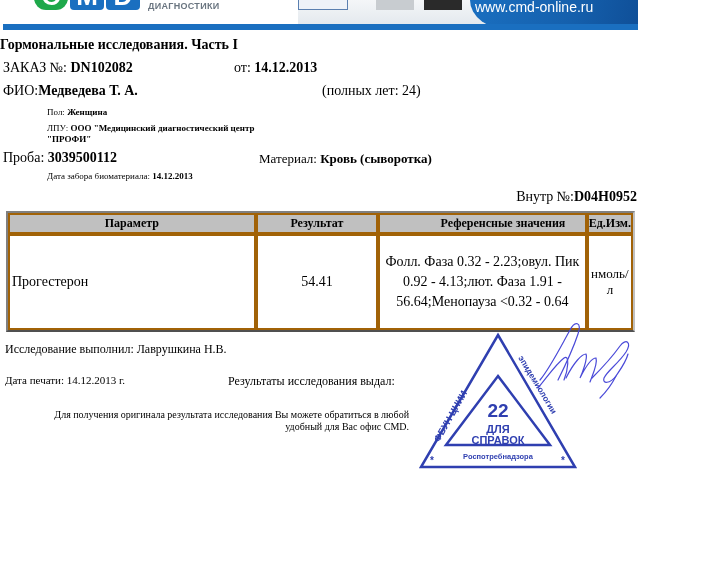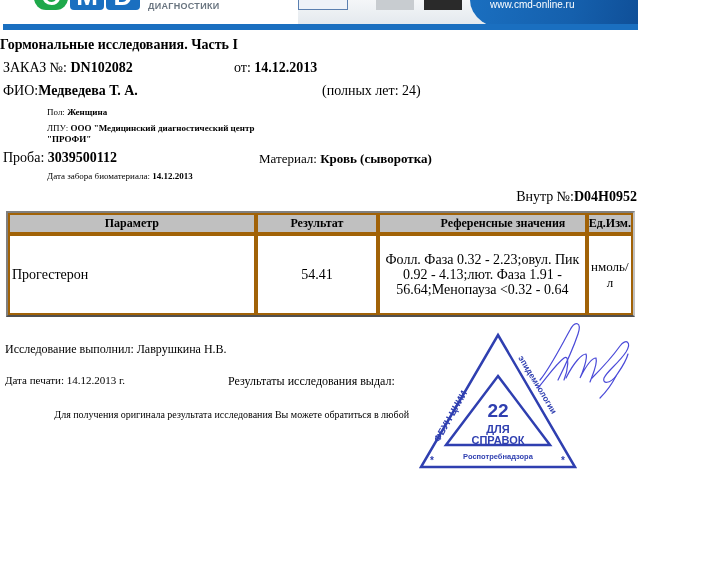--- a/index.html
+++ b/index.html
@@ -11,33 +11,33 @@
     .logo { position: absolute; left: 34px; top: -14px; height: 28px; display: flex; }
     .logo .blk { width: 34px; height: 24px; margin-right: 2px; border-radius: 0 0 4px 4px; color: #fff; font-family: "Liberation Sans", sans-serif; font-weight: bold; font-size: 26px; line-height: 20px; text-align: center; overflow: hidden; }
     .logo .g { background: #1ea84a; border-radius: 0 0 12px 12px; }
     .logo .b { background: #1a6fc0; }
     .logo-sub { position: absolute; left: 148px; top: 1px; font-family: "Liberation Sans", sans-serif; font-weight: bold; font-size: 9px; color: #6a7580; letter-spacing: 0.3px; }
     .devices { position: absolute; left: 298px; top: 0; width: 200px; height: 24px; background: linear-gradient(180deg,#f4f6f8,#e4e9ee); }
     .devices .d1 { position: absolute; left: 0; top: 0; width: 50px; height: 10px; border: 1px solid #5a7fb0; border-top: none; background: #eef2f8; }
     .devices .d2 { position: absolute; left: 78px; top: 0; width: 38px; height: 10px; background: #c8ccd0; }
     .devices .d3 { position: absolute; left: 126px; top: 0; width: 38px; height: 10px; background: #2a2a2a; }
     .blue-wedge { position: absolute; left: 470px; top: 0; width: 168px; height: 30px; background: linear-gradient(100deg,#1a6fc0 0%,#1560ad 60%,#0f4f98 100%); border-bottom-left-radius: 40px 30px; }
-    .url { position: absolute; left: 490px; top: -1px; font-family: "Liberation Sans", sans-serif; font-size: 10px; color: #ffffff; }
+    .url { position: absolute; left: 475px; top: -1px; font-family: "Liberation Sans", sans-serif; font-size: 14px; color: #ffffff; }
 
     .title { position: absolute; left: 0; width: 640px; top: 37px; text-align: left; font-weight: bold; font-size: 14px; }
     .t14 { position: absolute; font-size: 14px; white-space: nowrap; }
     .t9 { position: absolute; font-size: 9px; white-space: nowrap; margin-left: 44px; }
     b { font-weight: bold; }
 
     table.res { position: absolute; left: 6px; top: 211px; width: 629px; border-collapse: separate; border-spacing: 0; border: 2px solid #808080; border-right-color: #c0c0c0; border-bottom-color: #505050; }
     table.res th, table.res td { border: 2px solid #a16207; font-size: 14px; text-align: center; vertical-align: middle; }
     table.res th { background: #c0c0c0; font-size: 12px; font-weight: bold; height: 21px; }
     table.res td { height: 75px; background: #fff; }
     table.res td.param { text-align: left; padding-left: 2px; }
-    table.res td.ref { line-height: 15px; padding: 16px 3px; }
+    table.res td.ref { line-height: 20px; padding: 16px 3px; }
 
     .stamp { position: absolute; left: 418px; top: 330px; width: 170px; height: 142px; }
     .sig { position: absolute; left: 530px; top: 318px; width: 110px; height: 85px; }
   </style>
 </head>
 <body>
 
 <div class="banner">
   <div class="logo">
     <div class="blk g">C</div>
@@ -120,20 +120,21 @@
     </tr>
   </tbody>
 </table>
 
 <div class="t14" style="left:5px; top:342px; font-size:12px;">Исследование выполнил: Лаврушкина Н.В.</div>
 <div class="t14" style="left:5px; top:374px; font-size:11px;">Дата печати: 14.12.2013 г.</div>
 <div class="t14" style="left:228px; top:374px; font-size:12px;">Результаты исследования выдал:</div>
 
 <div style="position:absolute; left:5px; top:409px; width:404px; text-align:right; font-size:10px; line-height:12px;">
   <div>Для получения оригинала результата исследования Вы можете обратиться в любой</div>
+  <div>удобный для Вас офис CMD.</div>
 </div>
 
 <svg class="stamp" viewBox="0 0 170 142">
   <defs>
     <path id="leftEdge" d="M18 118 L75 18"></path>
     <path id="rightEdge" d="M95 30 L148 118"></path>
   </defs>
   <g fill="none" stroke="#2f3fb0" stroke-width="2.5">
     <polygon points="80,5 157,137 3,137"></polygon>
     <polygon points="80,46 132,115 28,115"></polygon>

